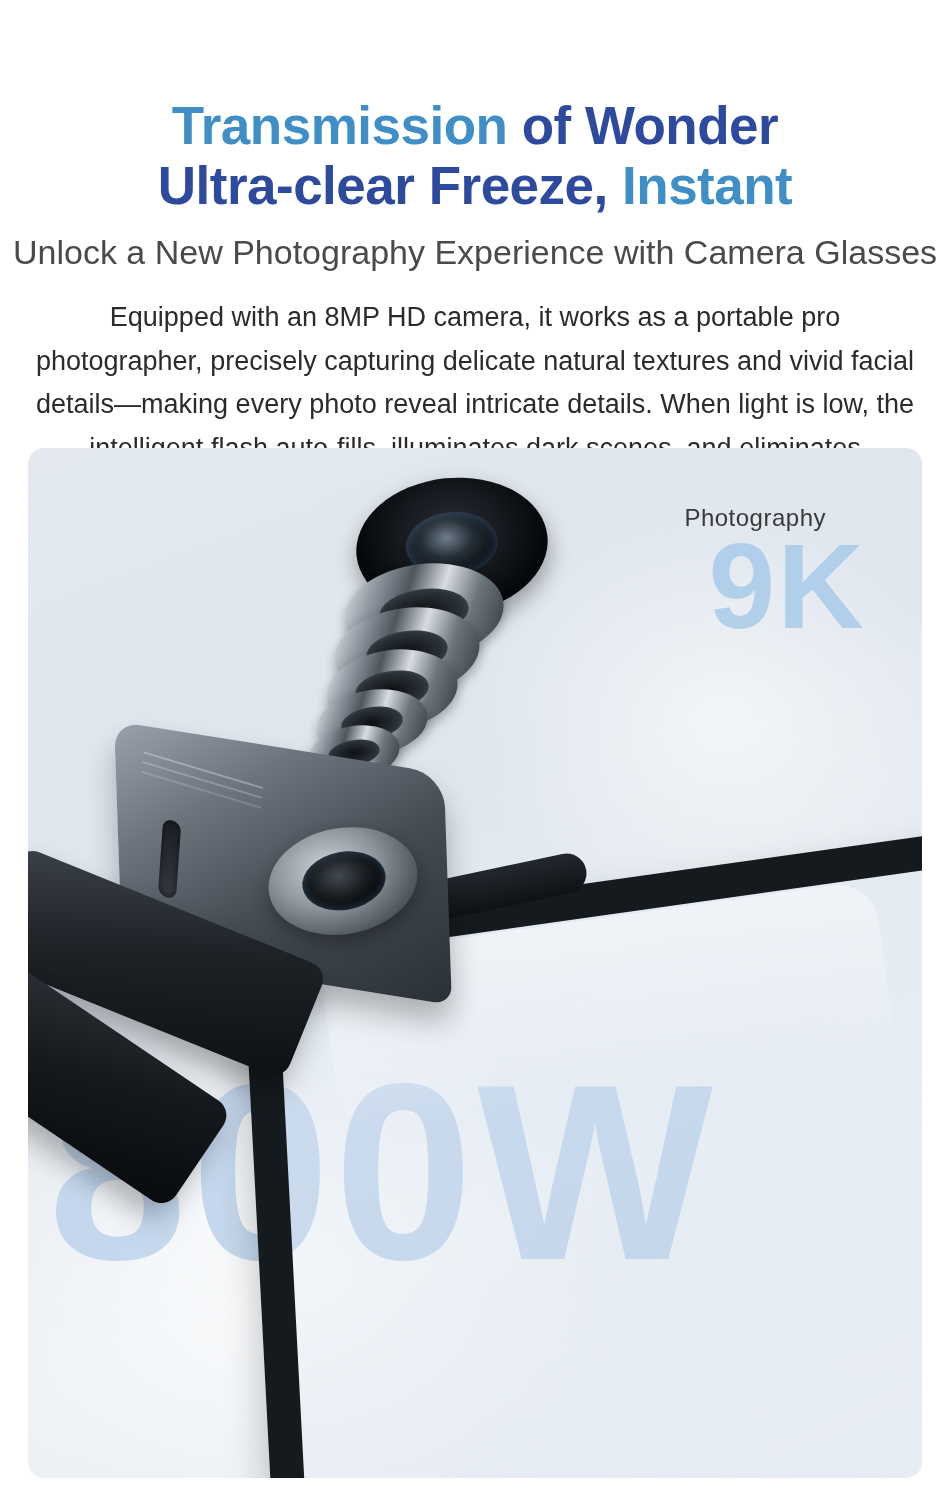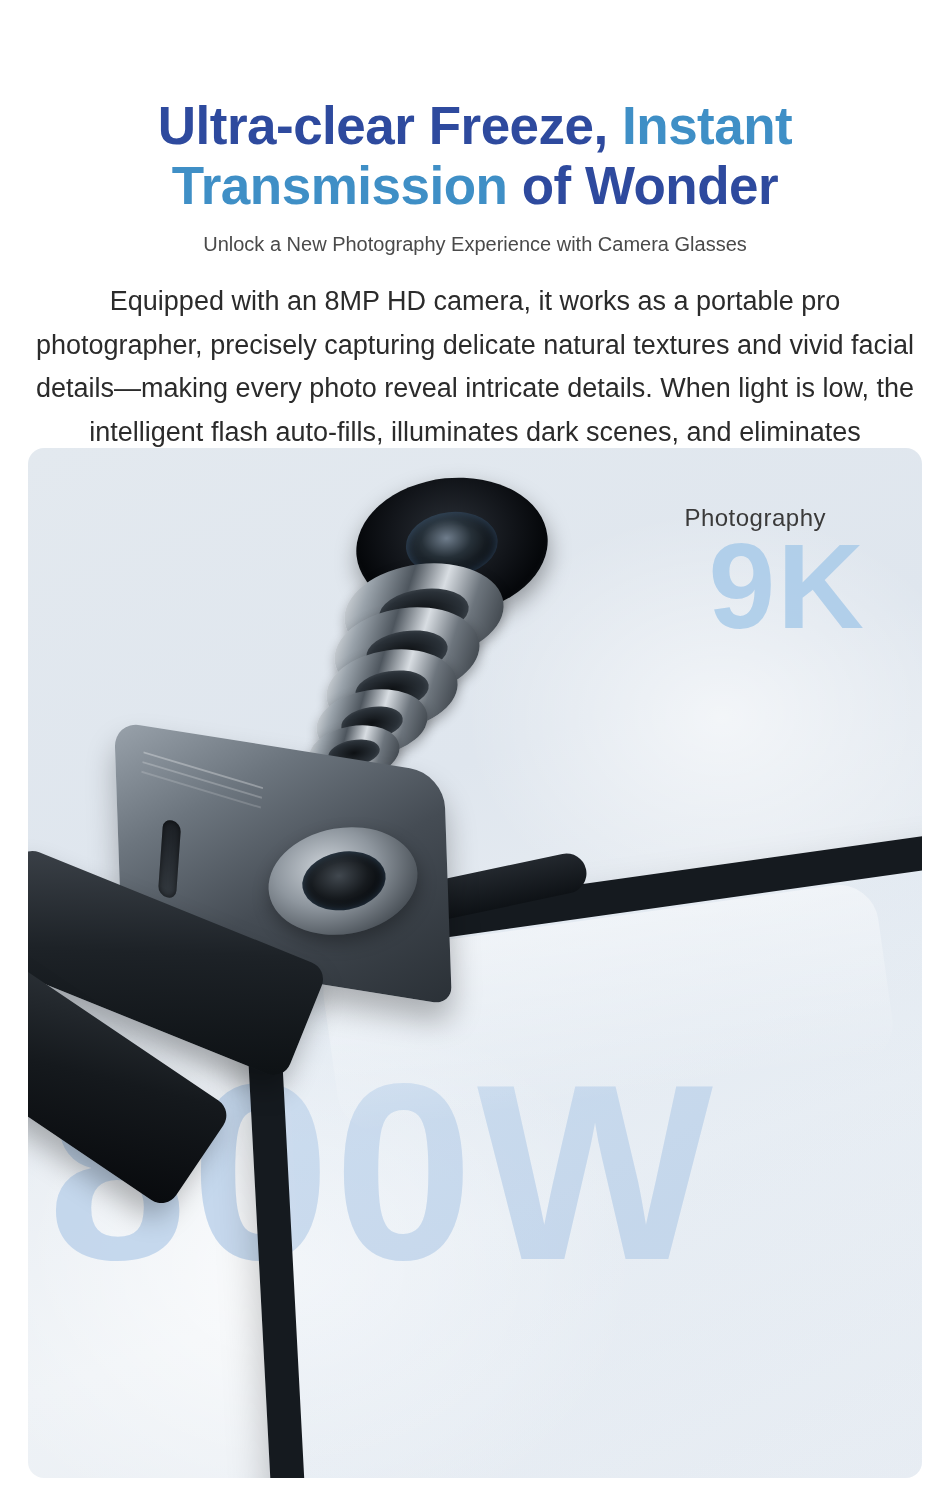--- a/index.html
+++ b/index.html
@@ -35,21 +35,21 @@
     letter-spacing: -0.5px;
     white-space: nowrap;
   }
   .title-line-1 .seg-a { color: #2e4a9e; }
   .title-line-1 .seg-b { color: #3f8fc6; }
   .title-line-2 .seg-a { color: #3f8fc6; }
   .title-line-2 .seg-b { color: #2e4a9e; }
 
   .subtitle {
     margin-top: 16px;
-    font-size: 20px;
+    font-size: 34px;
     color: #4a4a4a;
     font-weight: normal;
     white-space: nowrap;
   }
 
   .body-copy {
     margin: 24px auto 0;
     width: 880px;
     text-align: center;
     font-size: 27px;
@@ -260,25 +260,25 @@
     border-radius: 20px;
     transform: rotate(-12deg);
   }
 </style>
 </head>
 <body>
 
 <div class="page">
 
   <div class="headings">
+    <div class="title-line title-line-2">
+      <span class="seg-a">Transmission </span><span class="seg-b">of Wonder</span>
+    </div>
     <div class="title-line title-line-1">
       <span class="seg-a">Ultra-clear Freeze, </span><span class="seg-b">Instant</span>
-    </div>
-    <div class="title-line title-line-2">
-      <span class="seg-a">Transmission </span><span class="seg-b">of Wonder</span>
     </div>
     <div class="subtitle">Unlock a New Photography Experience with Camera Glasses</div>
   </div>
 
   <p class="body-copy">Equipped with an 8MP HD camera, it works as a portable pro photographer, precisely capturing delicate natural textures and vivid facial details—making every photo reveal intricate details. When light is low, the intelligent flash auto-fills, illuminates dark scenes, and eliminates blur/noise to ensure premium image quality.</p>
 
   <div class="hero">
     <div class="glow-a"></div>
     <div class="glow-b"></div>
 

